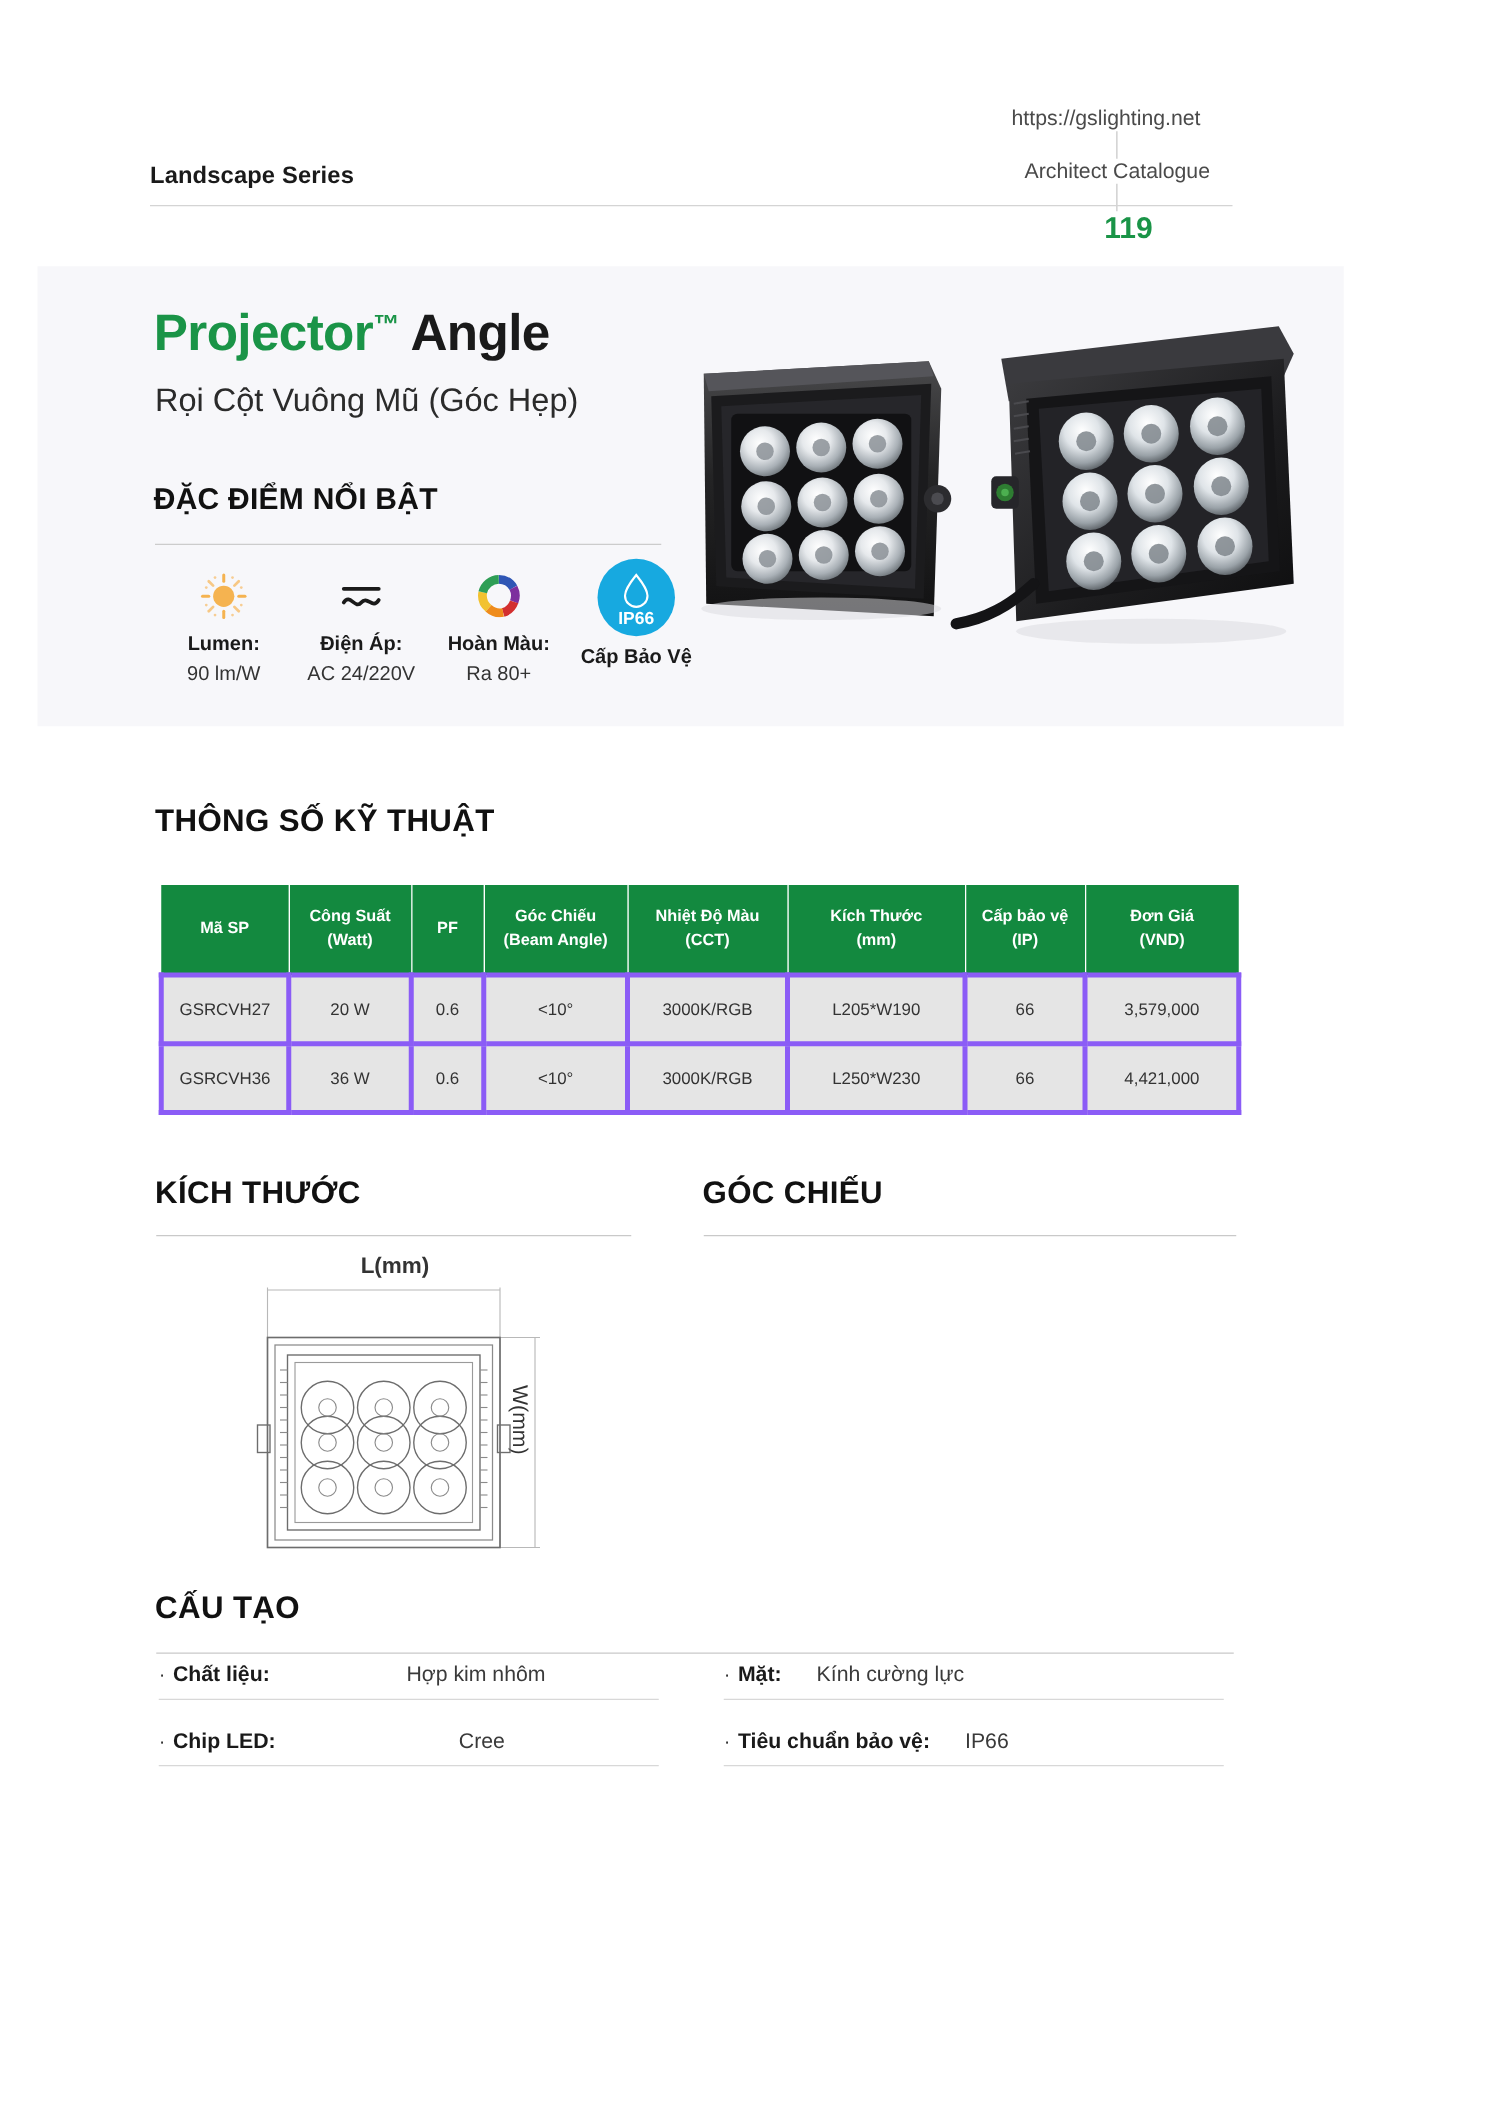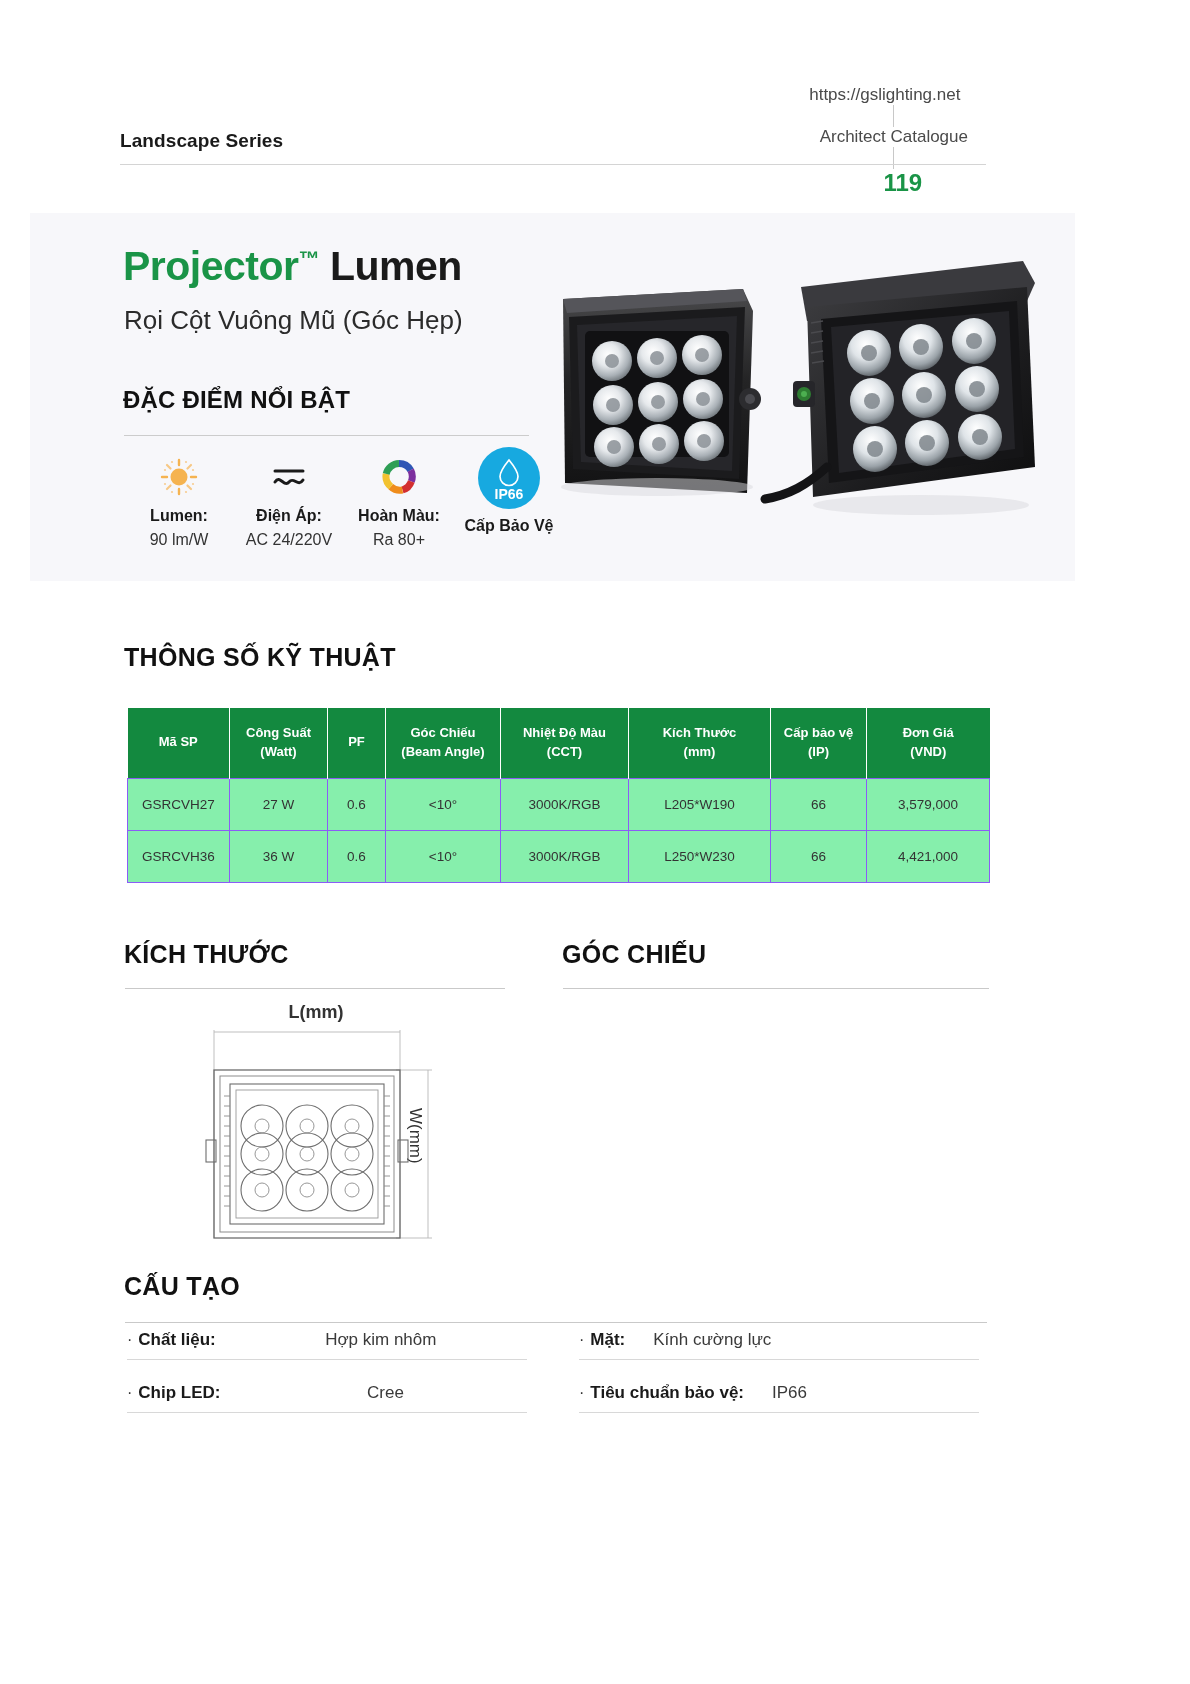--- a/index.html
+++ b/index.html
@@ -231,22 +231,22 @@
     border-right: 1px solid #ffffff;
     text-align: center;
     vertical-align: middle;
   }
   .spec-table th:last-child { border-right: none; }
   .spec-table td {
     font-size: 13.5px;
     color: #333;
     text-align: center;
     padding: 18px 4px;
-    border: 1px solid #8b5cf6;
-    background: #86efac;
+    border: 4px solid #8b5cf6;
+    background: #e5e5e5;
   }
 
   
   .dim-box {
     position: absolute;
     left: 200px;
     top: 1000px;
     width: 300px;
     height: 250px;
   }
@@ -375,21 +375,21 @@
       <span class="header-cat">Architect Catalogue</span>
       <span class="hdiv"></span>
       <span class="header-page">119</span>
     </div>
   </div>
   <div class="header-rule"></div>
 
   <div class="hero">
 
     <div class="hero-title">
-      <span class="green">Projector</span><span class="green tm">™</span><span class="dark"> Lumen</span>
+      <span class="green">Projector</span><span class="green tm">™</span><span class="dark"> Angle</span>
     </div>
 
     <div class="hero-sub">Rọi Cột Vuông Mũ (Góc Hẹp)</div>
 
     <div class="hero-feat-title">ĐẶC ĐIỂM NỔI BẬT</div>
     <div class="hero-feat-rule"></div>
 
     <div class="feat-row">
 
       <div class="feat">
@@ -625,21 +625,21 @@
         </th>
         <th>
           <span>Đơn Giá</span><br>
           <span>(VND)</span>
         </th>
       </tr>
     </thead>
     <tbody>
       <tr>
         <td>GSRCVH27</td>
-        <td>27 W</td>
+        <td>20 W</td>
         <td>0.6</td>
         <td>&lt;10°</td>
         <td>3000K/RGB</td>
         <td>L205*W190</td>
         <td>66</td>
         <td>3,579,000</td>
       </tr>
       <tr>
         <td>GSRCVH36</td>
         <td>36 W</td>

